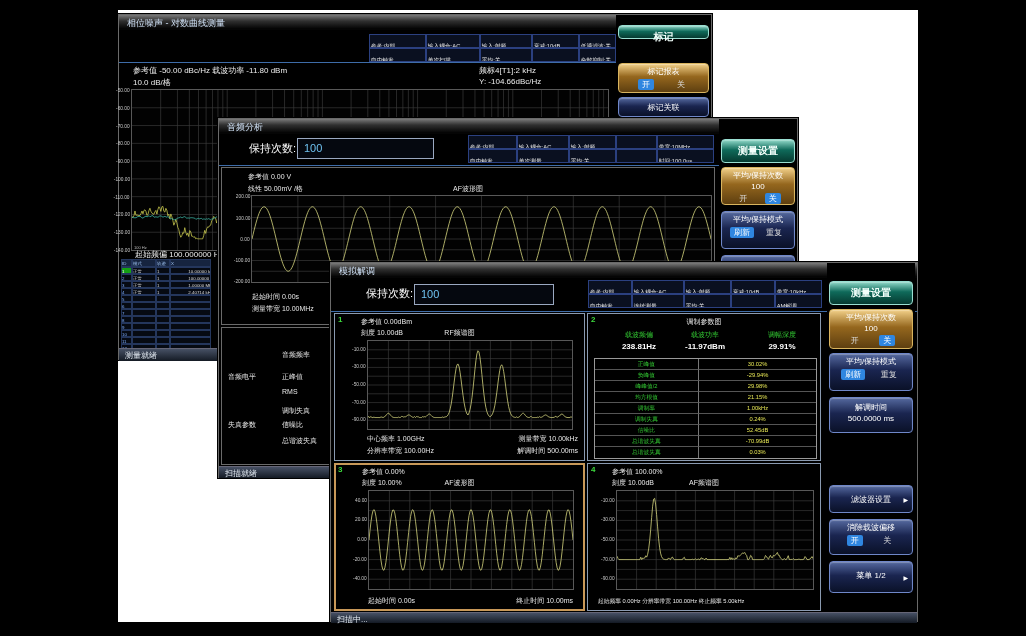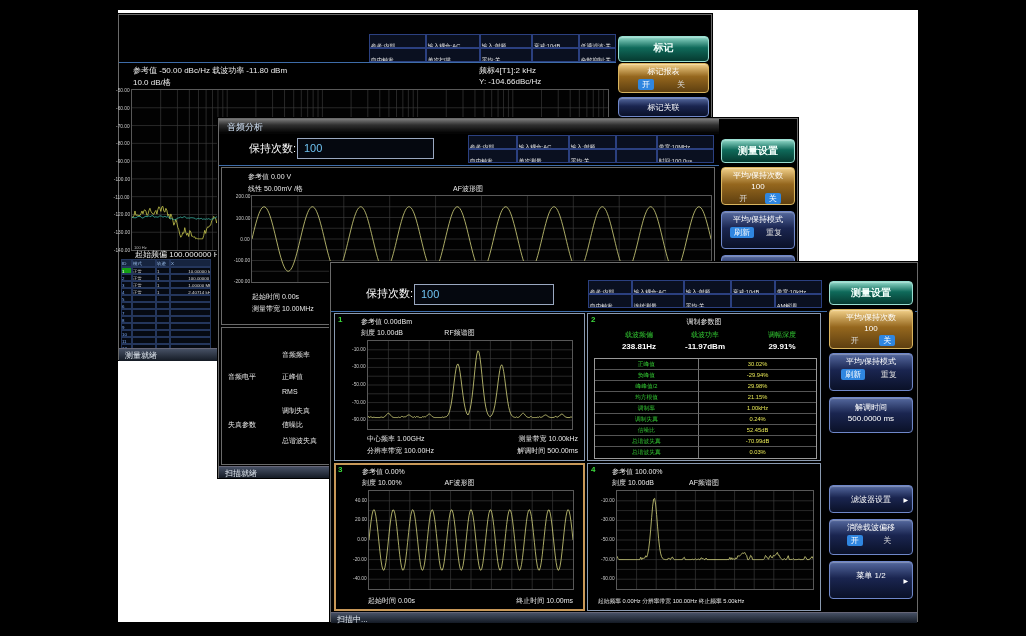--- a/index.html
+++ b/index.html
@@ -64,20 +64,24 @@
   .sbar{position:absolute;left:0;right:0;background:linear-gradient(#465064,#141a24);color:#e6edf5;font-size:8px;
     padding:1px 0 0 6px;border-top:1px solid #667;box-sizing:border-box;}
 </style>
 </head>
 <body>
 
 <div class="stage">
   <div class="slide"></div>
 
   <div class="win" style="left:118px;top:14px;width:594px;height:346px;z-index:1">
+    <div class="tbar">
+      <span class="t">相位噪声 - 对数曲线测量</span>
+      <span class="ts">16:54:24  2015/6/15</span>
+    </div>
     <div class="stable" style="position:absolute;left:250px;top:19px;width:247px">
         <div class="tr">
           <div class="td c0" style="width: 23%;"><span>参考:内部</span></div>
           <div class="td c1" style="width: 22%;"><span>输入耦合:AC</span></div>
           <div class="td c2" style="width: 21%;"><span>输入:射频</span></div>
           <div class="td c3" style="width: 19%;"><span>衰减:10dB</span></div>
           <div class="td c4" style="width: 15%;"><span>低通滤波:关</span></div>
         </div>
         <div class="tr">
           <div class="td c0" style="width: 23%;"><span>自由触发</span></div>
@@ -298,21 +302,21 @@
               <span></span>
             </div>
             <div class="td c3" style="width: 45%;">
               <span></span>
             </div>
           </div>
         </div>
     </div>
 
     <div class="bcol" style="left:497px;right:0">
-      <div class="btn teal" style="top:21px;height:26px">
+      <div class="btn teal" style="top:10px;height:14px">
         <span class="bt">标记</span>
       </div>
       <div class="btn gold" style="top:48px;height:30px">
         <span class="bl">标记报表</span>
         <div class="chiprow">
           <span class="chip hl">开</span>
           <span class="chip">关</span>
         </div>
       </div>
       <div class="btn" style="top:82px;height:20px">
@@ -397,20 +401,24 @@
         </div>
       </div>
       <div class="btn" style="top:136px;height:30px">
         <span class="bl" style="margin-top:8px">峰值保持</span>
       </div>
     </div>
     <div class="sbar" style="top:347px;height:12px">扫描就绪</div>
   </div>
 
   <div class="win" style="left:330px;top:262px;width:588px;height:360px;z-index:3">
+    <div class="tbar">
+      <span class="t">模拟解调</span>
+      <span class="ts">08:57:53  2015/6/16</span>
+    </div>
     <span class="ilab" style="left:35px;top:23px">保持次数:</span>
     <div class="inp" style="left:83px;top:21px;width:140px;height:21px">100</div>
     <div class="stable" style="position:absolute;left:257px;top:17px;width:234px">
         <div class="tr">
           <div class="td c0" style="width: 19%;"><span>参考:内部</span></div>
           <div class="td c1" style="width: 22%;"><span>输入耦合:AC</span></div>
           <div class="td c2" style="width: 20%;"><span>输入:射频</span></div>
           <div class="td c3" style="width: 19%;"><span>衰减:10dB</span></div>
           <div class="td c4" style="width: 20%;"><span>带宽:10kHz</span></div>
         </div>
@@ -603,20 +611,20 @@
         <span class="bl" style="margin-top:8px">滤波器设置</span>
         <span class="arr">▶</span>
       </div>
       <div class="btn" style="top:256px;height:36px">
         <span class="bl">消除载波偏移</span>
         <div class="chiprow">
           <span class="chip hl">开</span>
           <span class="chip">关</span>
         </div>
       </div>
-      <div class="btn" style="top:298px;height:38px">
+      <div class="btn" style="top:298px;height:32px">
         <span class="bl" style="margin-top:8px">菜单 1/2</span>
         <span class="arr">▶</span>
       </div>
     </div>
     <div class="sbar" style="top:349px;height:11px">扫描中...</div>
   </div>
 </div>
 
 </body></html>

